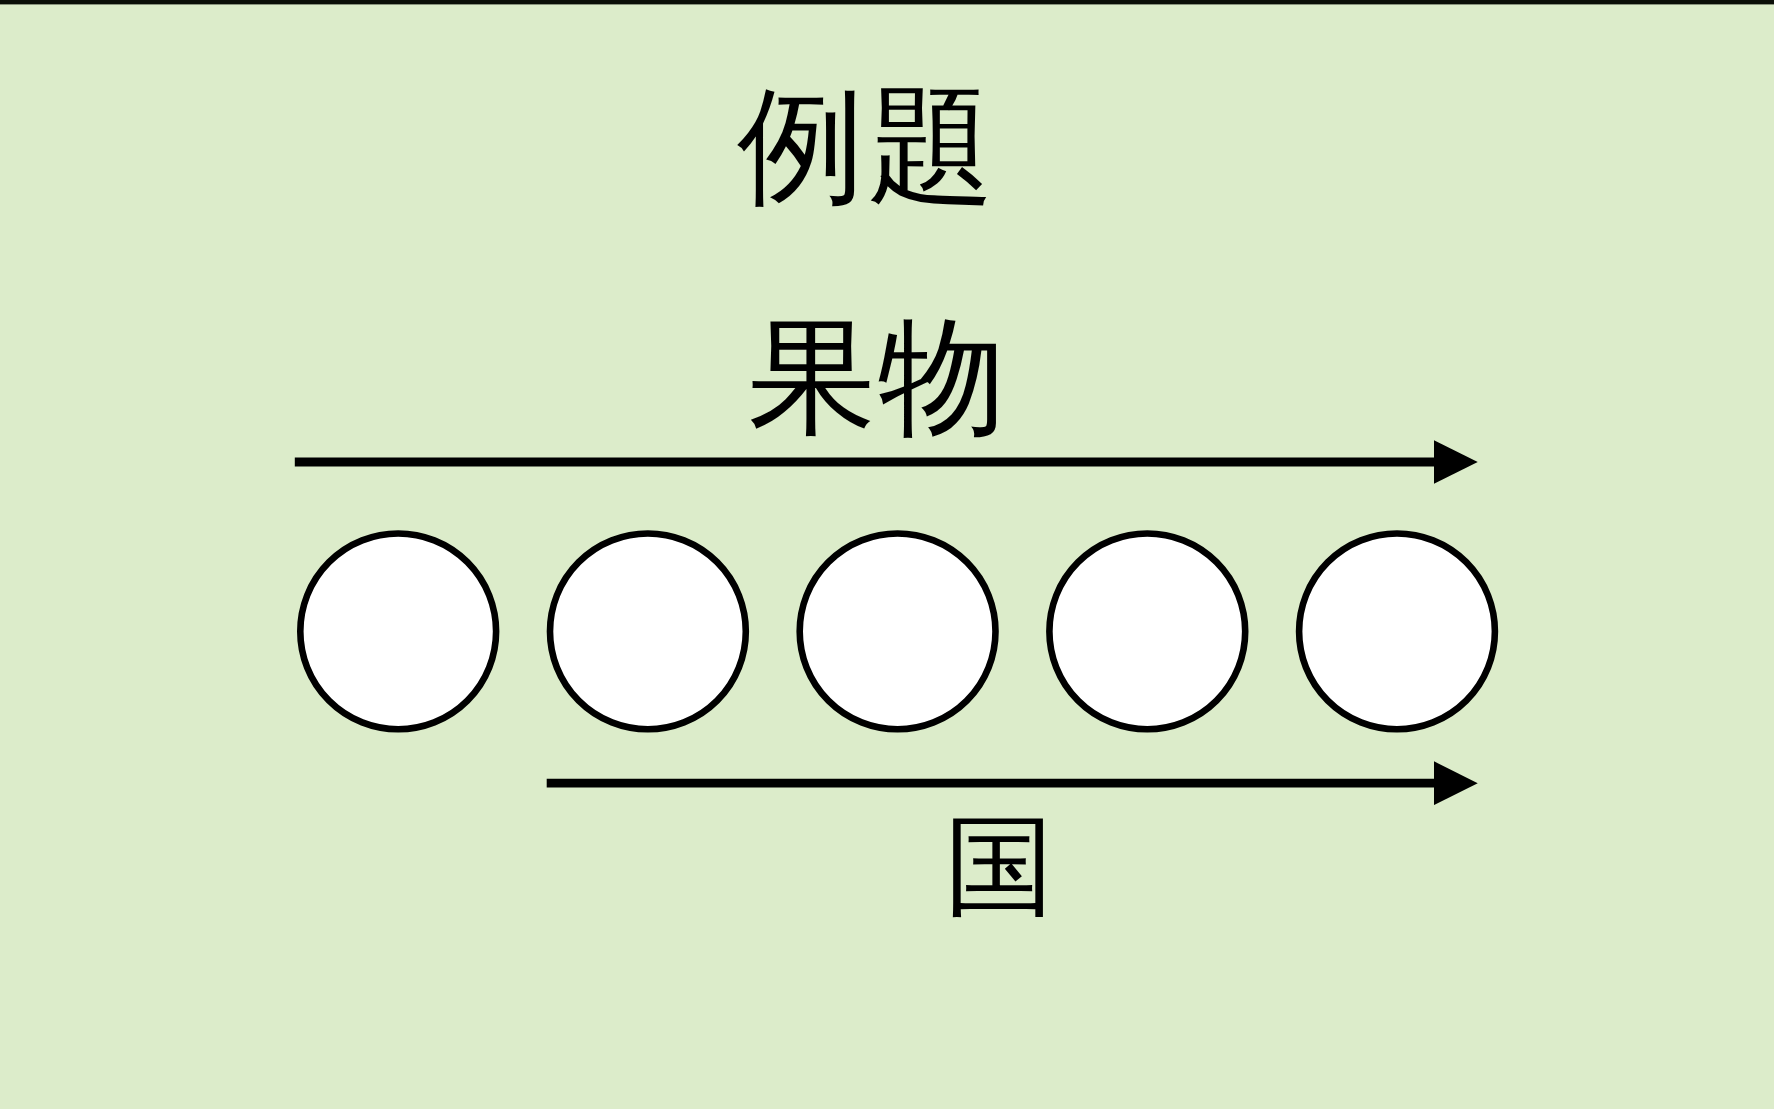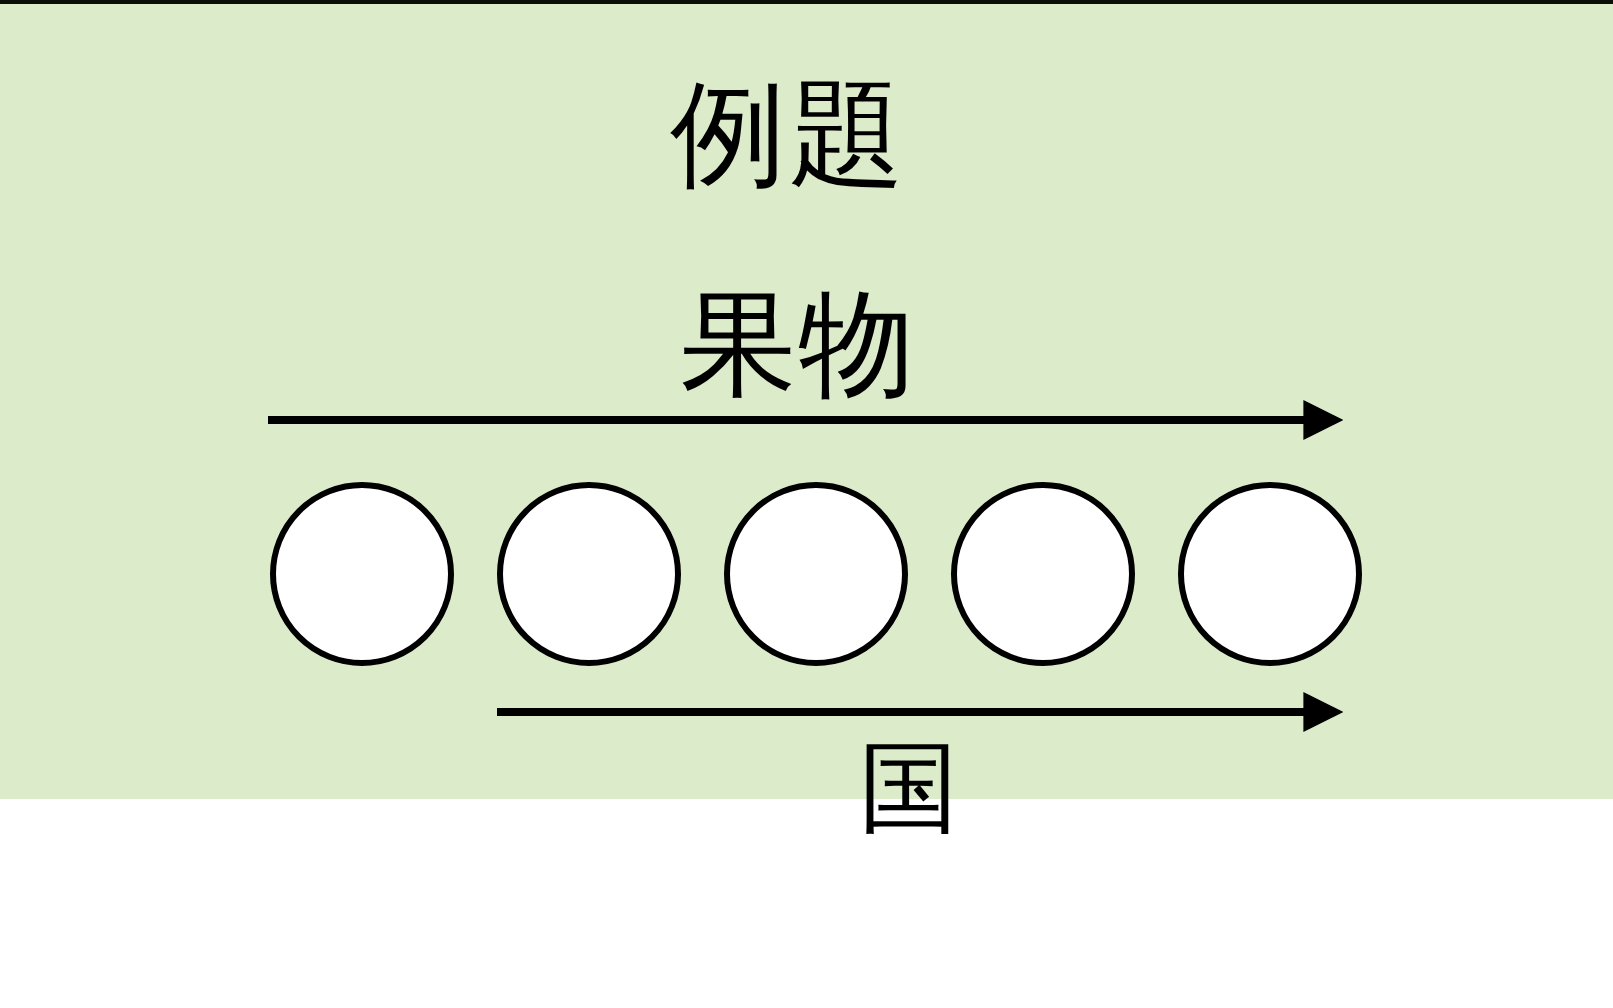--- a/index.html
+++ b/index.html
@@ -9,21 +9,21 @@
   }
   body {
     width: 1613px;
     height: 1008px;
     overflow: hidden;
     font-family: "DejaVu Sans", "Liberation Sans", sans-serif;
   }
   #slide {
     position: relative;
     width: 1613px;
-    height: 799px;
+    height: 1008px;
     background: #dcecca;
     box-sizing: border-box;
   }
   #top-rule {
     position: absolute;
     left: 0;
     top: 0;
     width: 1613px;
     height: 4px;
     background: #0b0f08;

